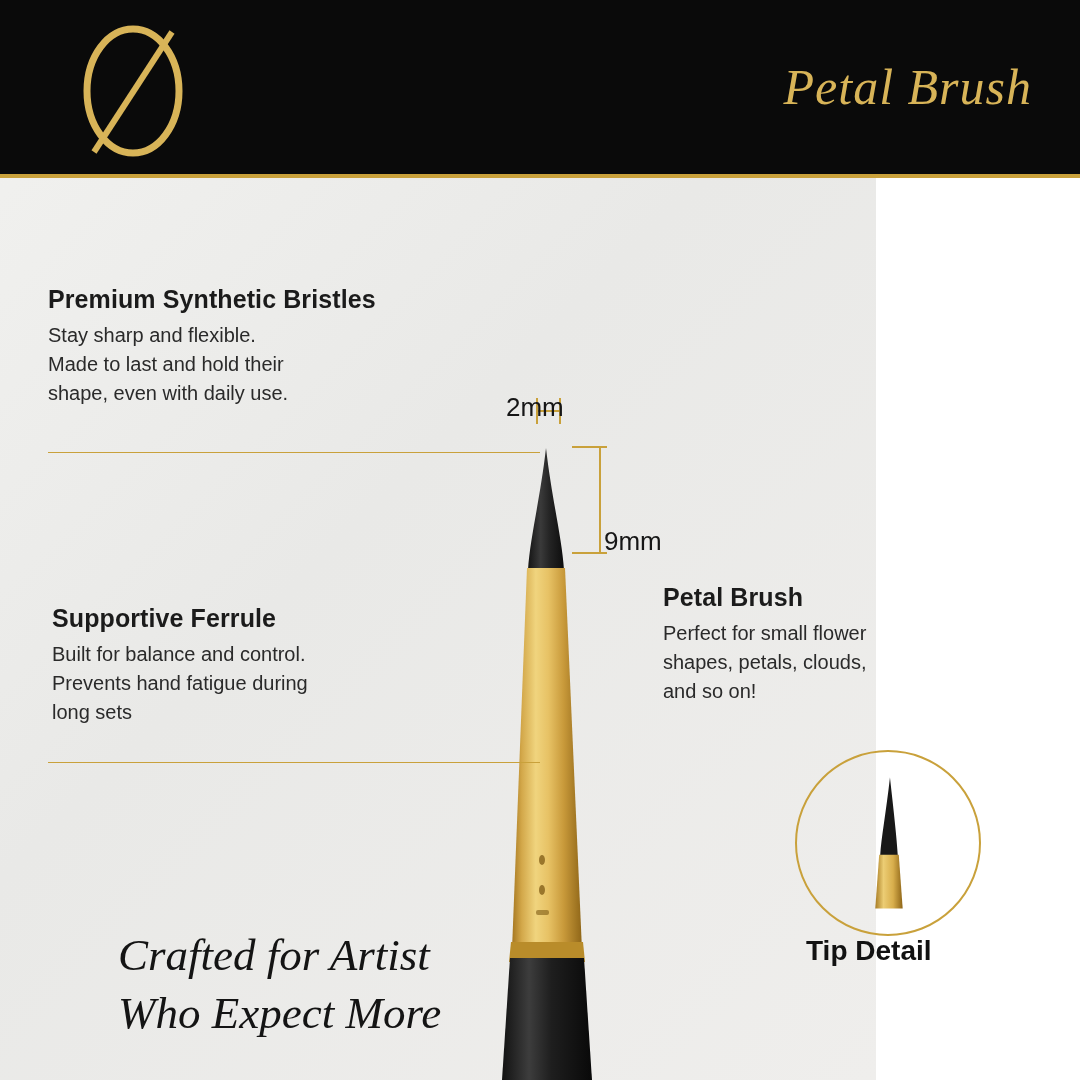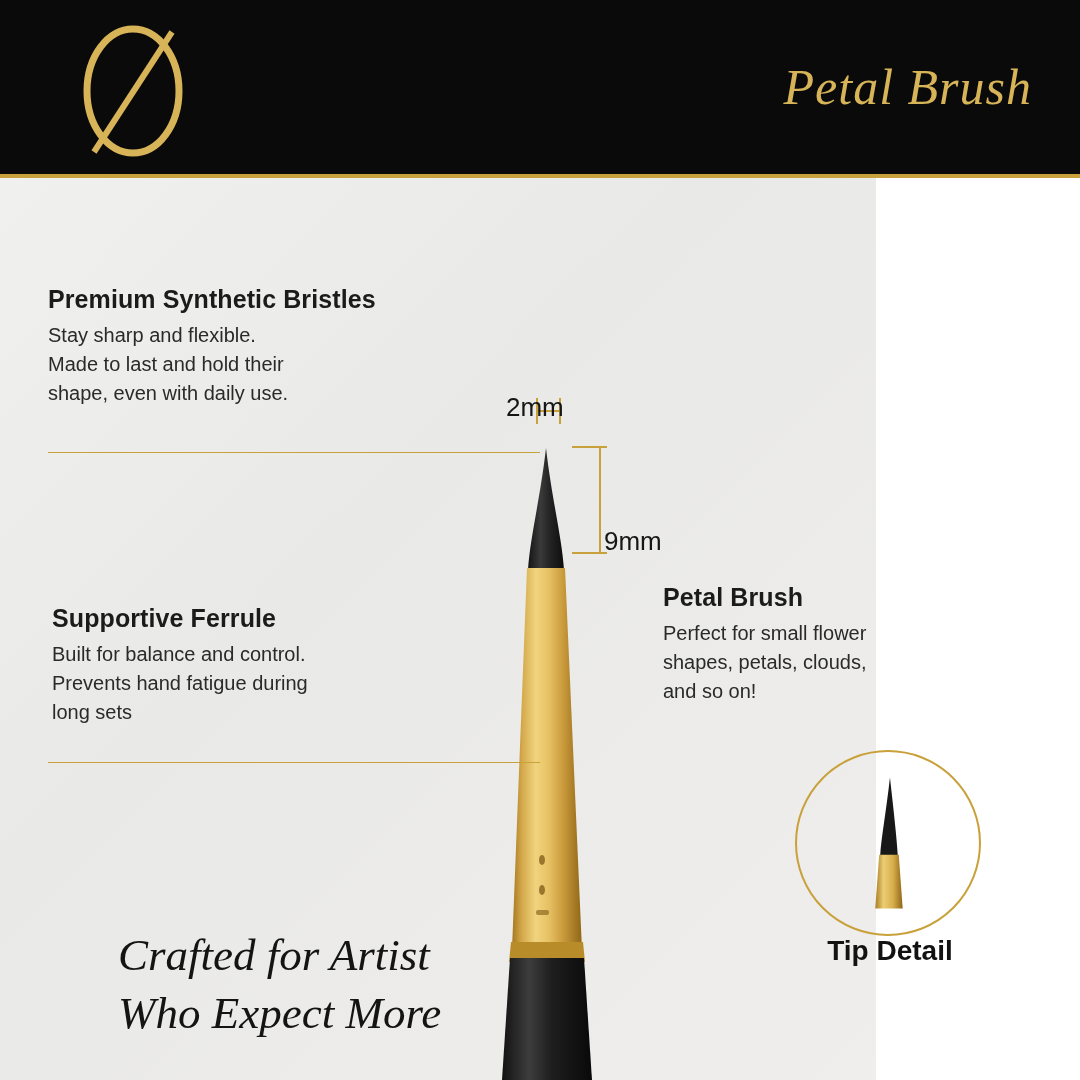--- a/index.html
+++ b/index.html
@@ -96,21 +96,21 @@
   #tip-detail {
     position: absolute; left: 795px; top: 750px;
     width: 186px; height: 186px;
     border: 2px solid #c9a13b;
     border-radius: 50%;
     background: transparent;
   }
   #tip-detail-caption {
     position: absolute; left: 806px; top: 935px;
     width: 168px;
-    text-align: center;
+    text-align: left;
     font-size: 28px;
     font-weight: bold;
     color: #121212;
   }
 </style>
 </head>
 <body>
 
 <div id="page">
 

